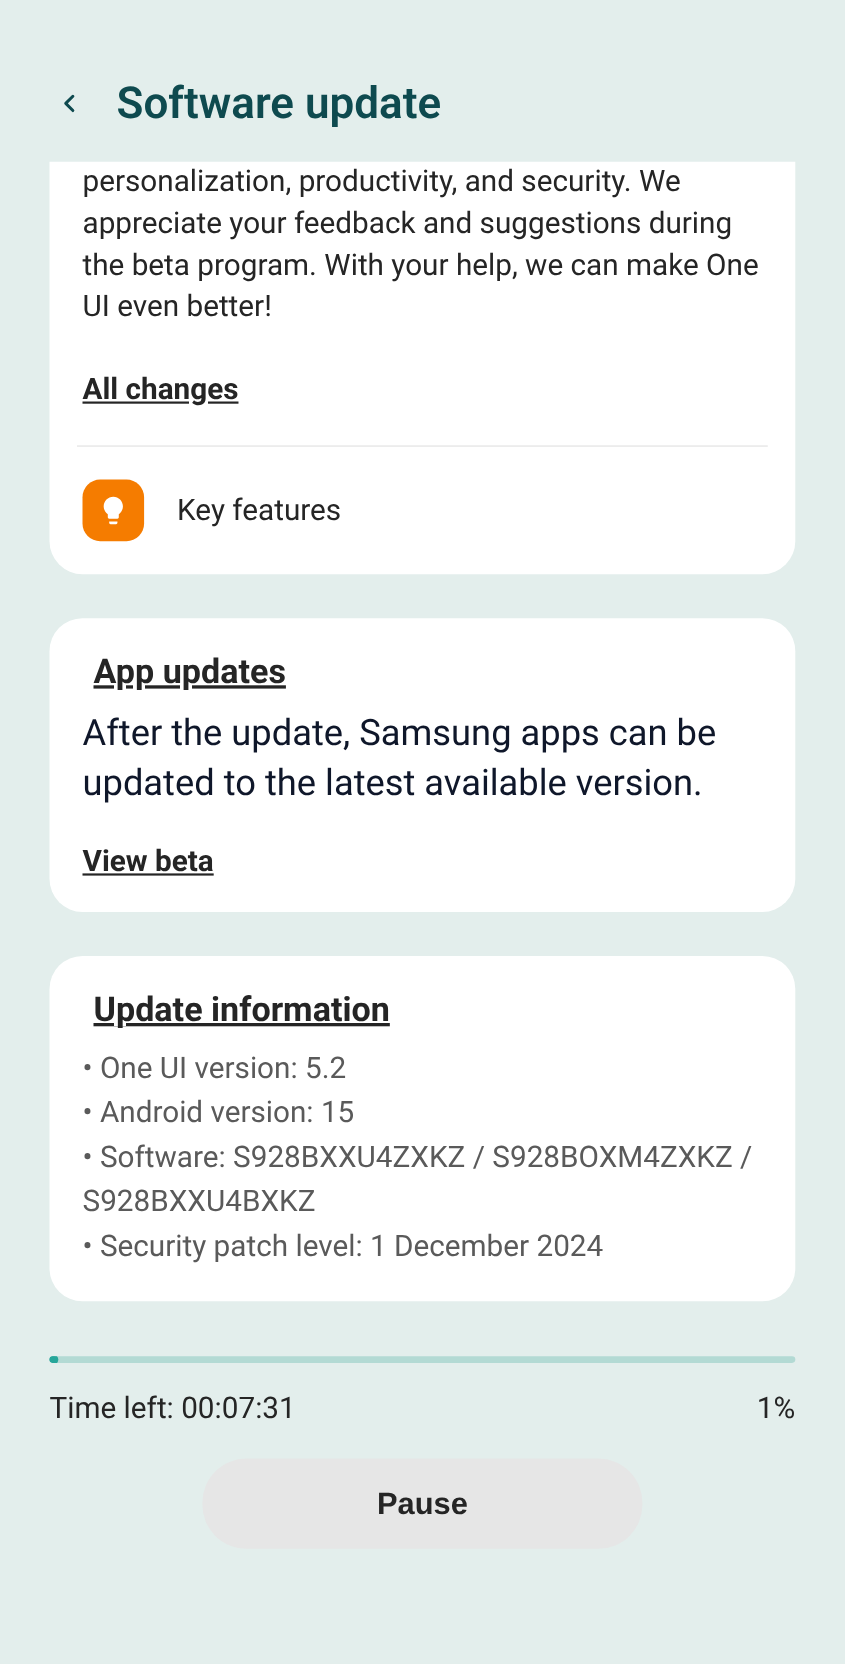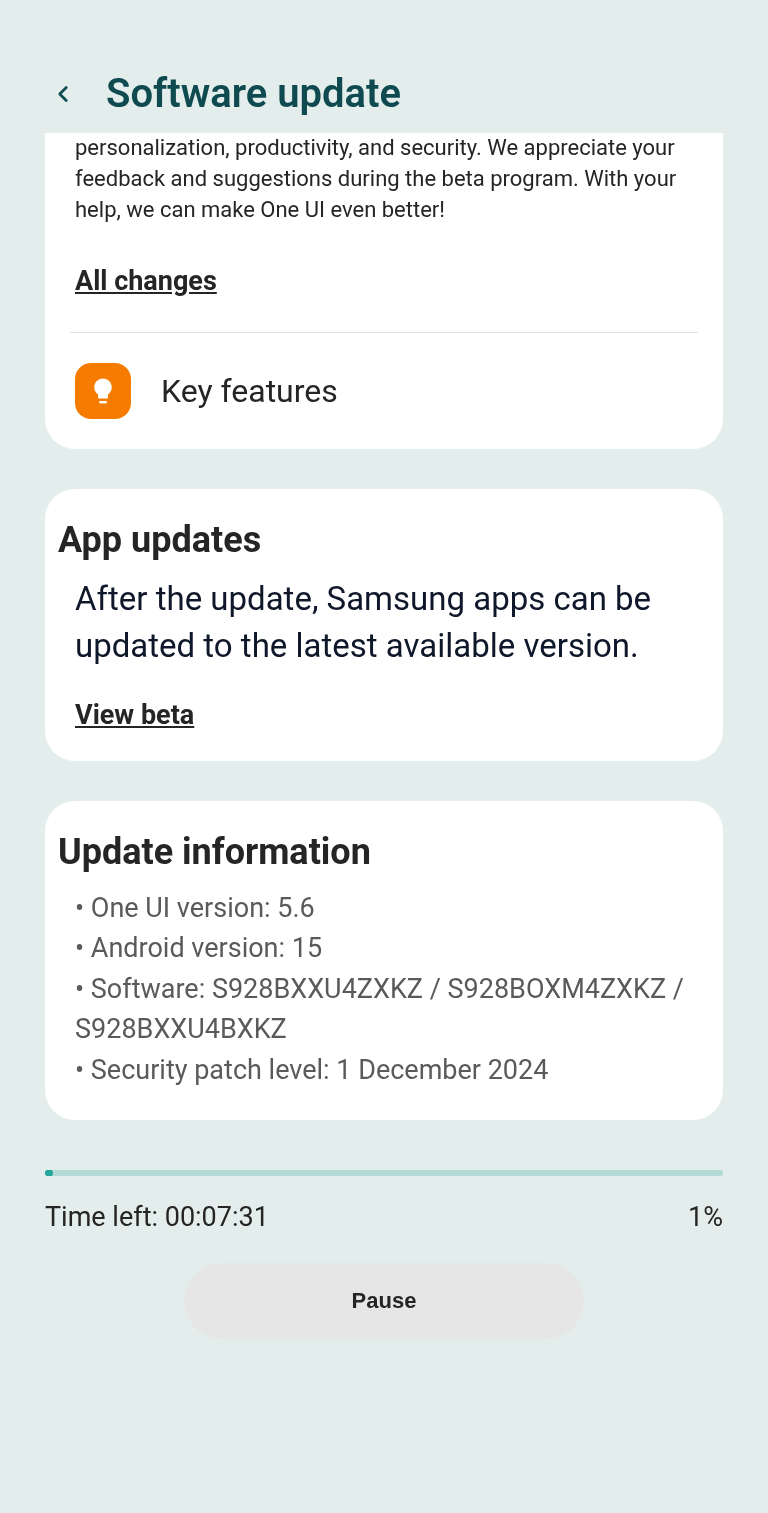--- a/index.html
+++ b/index.html
@@ -12,21 +12,21 @@
       font-family: -apple-system, BlinkMacSystemFont, 'Segoe UI', Roboto, sans-serif;
       background-color: #e3eeec;
       width: 768px;
       height: 1513px;
       overflow: hidden;
     }
     
     .header {
       display: flex;
       align-items: center;
-      padding: 70px 30px 16px 50px;
+      padding: 70px 30px 30px 50px;
       gap: 30px;
     }
     
     .back-icon {
       width: 26px;
       height: 26px;
       cursor: pointer;
     }
     
     .back-icon svg {
@@ -47,21 +47,21 @@
       padding: 0;
     }
     
     .card-first {
       border-top-left-radius: 0;
       border-top-right-radius: 0;
       margin-top: 0;
     }
     
     .intro-text {
-      font-size: 22px;
+      font-size: 27px;
       line-height: 1.4;
       color: #252525;
       padding: 0 30px 40px 30px;
     }
     
     .all-changes-link {
       font-size: 27px;
       font-weight: 700;
       color: #252525;
       text-decoration: underline;
@@ -93,29 +93,30 @@
       justify-content: center;
       flex-shrink: 0;
     }
     
     .key-features-icon svg {
       width: 30px;
       height: 30px;
     }
     
     .key-features-label {
-      font-size: 32px;
+      font-size: 27px;
       color: #252525;
     }
     
     .section-title {
-      font-size: 36px;
+      font-size: 31px;
       font-weight: 700;
       color: #252525;
-      padding: 30px 30px 15px 13px;
+      padding: 30px 30px 15px 40px;
+      text-decoration: underline;
     }
     
     .section-body {
       font-size: 33px;
       line-height: 1.4;
       color: #0f172a;
       padding: 0 30px 30px 30px;
     }
     
     .view-more-link {
@@ -181,21 +182,21 @@
     }
     
     .pause-button {
       display: block;
       margin: 30px auto 0 auto;
       width: 400px;
       padding: 25px 0;
       background-color: #e6e6e6;
       border: none;
       border-radius: 40px;
-      font-size: 22px;
+      font-size: 28px;
       font-weight: 600;
       color: #252525;
       cursor: pointer;
     }
   </style>
 </head>
 <body>
 
 <div class="header">
   <div class="back-icon">
@@ -222,21 +223,21 @@
 
 <div class="card">
   <h2 class="section-title">App updates</h2>
   <p class="section-body">After the update, Samsung apps can be updated to the latest available version.</p>
   <a class="view-more-link">View beta</a>
 </div>
 
 <div class="card">
   <h2 class="section-title">Update information</h2>
   <div class="info-list">
-    <div class="info-item">• <span>One UI version: 5.6</span></div>
+    <div class="info-item">• <span>One UI version: 5.2</span></div>
     <div class="info-item">• <span>Android version: 15</span></div>
     <div class="info-item">• <span>Software: S928BXXU4ZXKZ / S928BOXM4ZXKZ / S928BXXU4BXKZ</span></div>
     <div class="info-item">• <span>Security patch level: 1 December 2024</span></div>
   </div>
 </div>
 
 <div class="progress-section">
   <div class="progress-bar">
     <div class="progress-fill"></div>
     <div class="progress-dot"></div>

